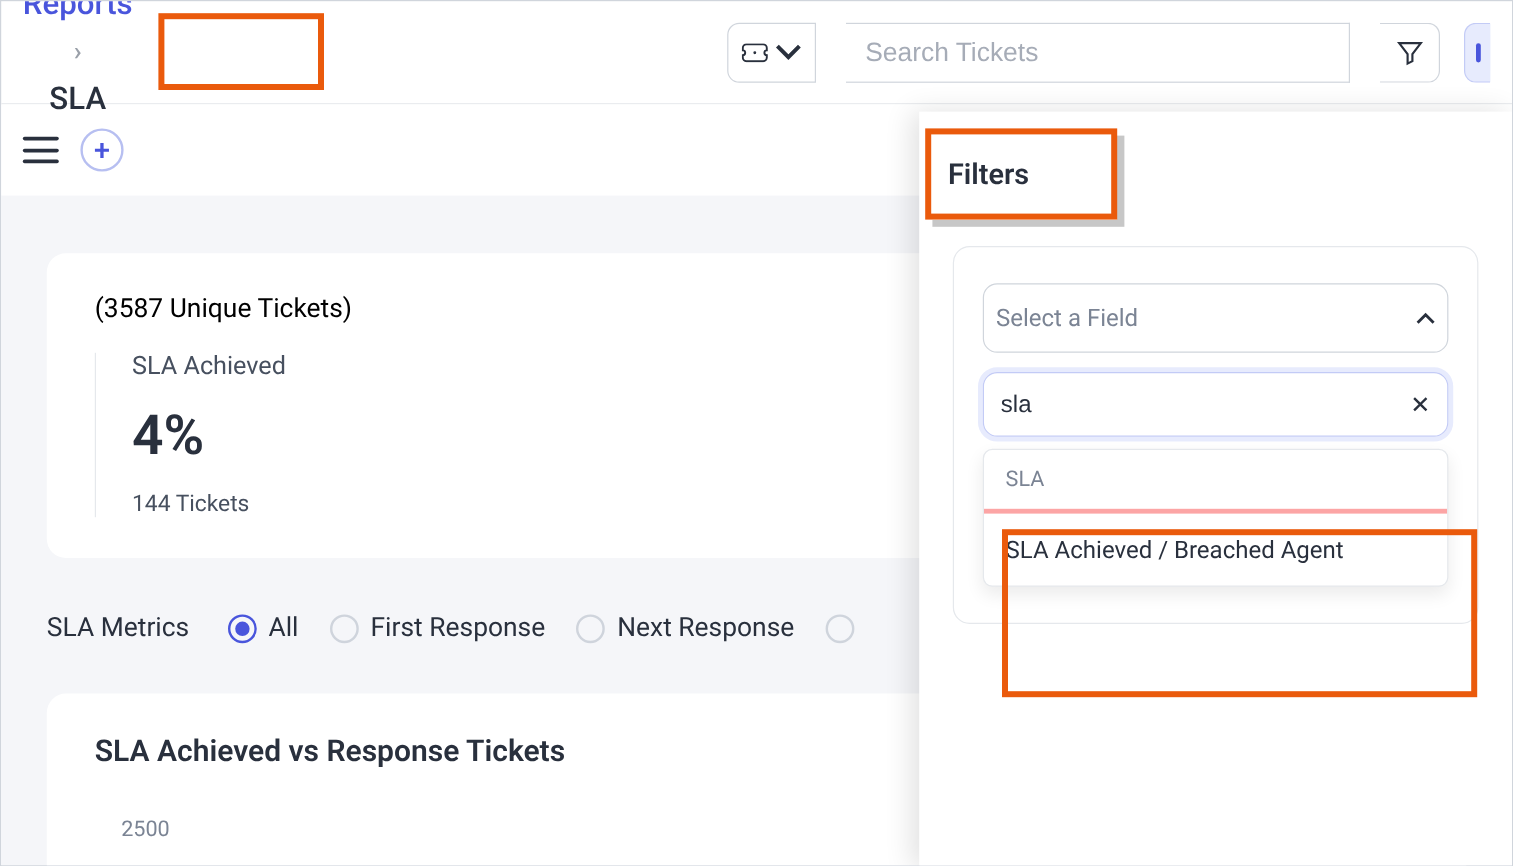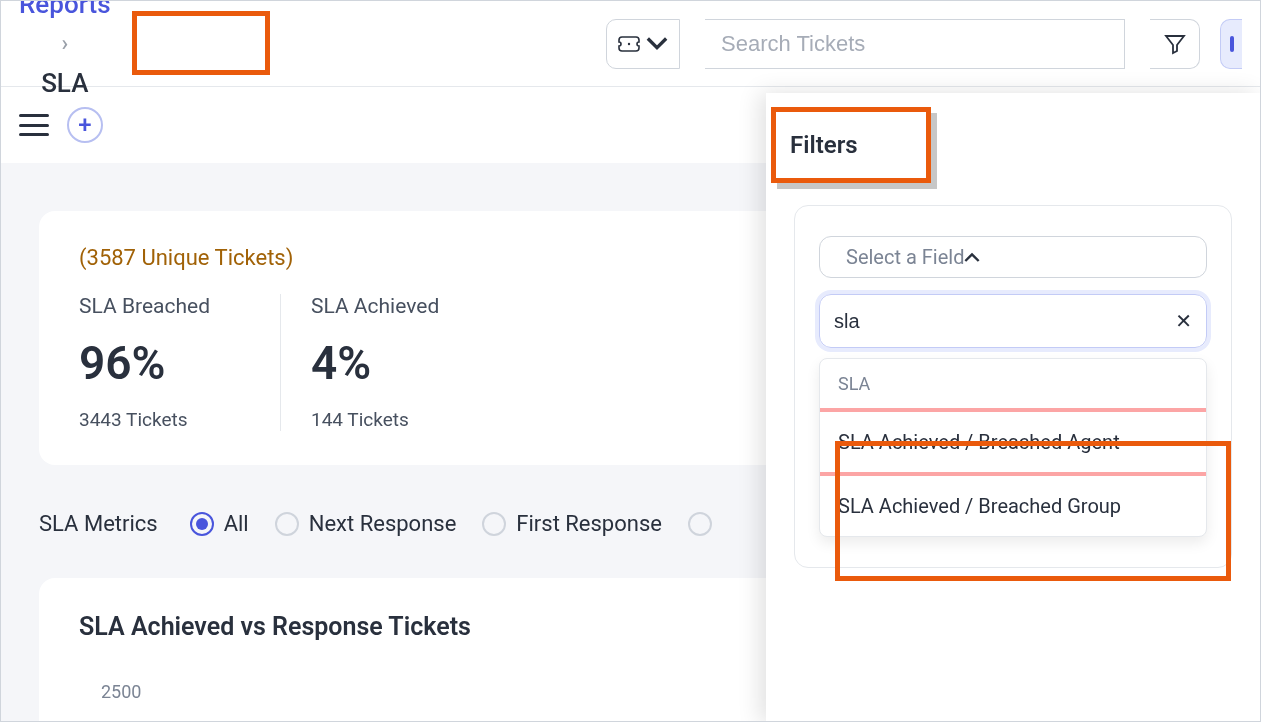--- a/index.html
+++ b/index.html
@@ -28,21 +28,21 @@
   .view-title { font-size: 26px; font-weight: 500; color: #29303d; }
   .add-view { width: 36px; height: 36px; border-radius: 50%; border: 2px solid #b7bff1; display: flex; align-items: center; justify-content: center; color: #4955dc; font-size: 24px; font-weight: 500; cursor: pointer; }
 
   
   .main { position: absolute; top: 162px; left: 0; right: 0; bottom: 0; background: #f5f6f9; padding: 48px 38px 0 38px; }
   .card { background: #fff; border-radius: 16px; padding: 34px 40px; }
   .kpi-card { display: flex; align-items: center; position: relative; }
   .kpi-left { flex: 1; }
   .kpi-title-row { display: flex; align-items: baseline; gap: 12px; margin-bottom: 24px; }
   .kpi-title { font-size: 26px; font-weight: 600; }
-  .kpi-sub { font-size: 22px; color: #a16207; }
+  .kpi-sub { font-size: 22px; color: #000000; }
   .kpi-cols { display: flex; gap: 0; }
   .kpi-col { padding-right: 70px; }
   .kpi-col.divided { border-left: 1px solid #e5e8ec; padding-left: 30px; }
   .kpi-metric-label { font-size: 21px; color: #47505f; margin-bottom: 18px; }
   .kpi-value { font-size: 46px; font-weight: 600; margin-bottom: 18px; }
   .kpi-count { font-size: 19px; color: #47505f; }
 
   .donut-wrap { position: absolute; right: -60px; top: 26px; width: 180px; height: 180px; }
   .donut-svg { width: 180px; height: 180px; transform: rotate(-90deg); }
   .donut-center { position: absolute; left: 0; top: 0; width: 180px; height: 180px; display: flex; flex-direction: column; align-items: center; justify-content: center; }
@@ -56,21 +56,21 @@
   .radio.selected .r { border-color: #4955dc; }
   .radio.selected .r::after { content: ""; width: 12px; height: 12px; background: #4955dc; border-radius: 50%; }
 
   .chart-card .chart-title { font-size: 25px; font-weight: 600; margin-bottom: 40px; }
   .y-tick { font-size: 18px; color: #7b8494; margin-left: 22px; }
 
   
   .panel { position: absolute; top: 92px; right: 0; width: 494px; height: 630px; background: #fff; box-shadow: -6px 0 22px rgba(0,0,0,0.12); z-index: 20; }
   .panel h2 { font-size: 24px; font-weight: 600; margin: 38px 0 46px 24px; }
   .field-box { margin: 0 28px; border: 1px solid #e5e8ec; border-radius: 14px; padding: 30px 24px; }
-  .select-row { height: 42px; border: 1px solid #d0d5dc; border-radius: 12px; display: flex; align-items: center; padding: 0 26px; font-size: 20px; color: #7b8494; cursor: pointer; margin-bottom: 16px; }
+  .select-row { height: 58px; border: 1px solid #d0d5dc; border-radius: 12px; display: flex; align-items: center; justify-content: space-between; padding: 0 10px; font-size: 20px; color: #7b8494; cursor: pointer; margin-bottom: 16px; }
   .search-input-row { height: 54px; border: 1px solid #c3cbf6; border-radius: 12px; display: flex; align-items: center; padding: 0 14px; box-shadow: 0 0 0 4px #e7ebfd; }
   .search-input-row input { flex: 1; border: none; outline: none; font-size: 20px; color: #29303d; }
   .search-input-row .clear { font-size: 20px; color: #29303d; cursor: pointer; user-select: none; }
   .dropdown { margin-top: 10px; border: 1px solid #e5e8ec; border-radius: 8px; box-shadow: 0 6px 14px rgba(0,0,0,0.08); overflow: hidden; background: #fff; }
   .dd-header { padding: 14px 18px; font-size: 18px; color: #7b8494; }
   .dd-item { padding: 18px 18px; font-size: 20px; border-top: 4px solid #fca5a5; cursor: pointer; }
 
   
   .hl { position: absolute; border: 5px solid #ea5a0c; z-index: 30; pointer-events: none; }
   .hl.shadow { box-shadow: 6px 6px 0 rgba(0,0,0,0.22); }
@@ -123,25 +123,20 @@
   <div class="add-view">+</div>
 </div>
 
 <div class="main">
   <div class="card kpi-card">
     <div class="kpi-left">
       <div class="kpi-title-row">
         <span class="kpi-sub">(3587 Unique Tickets)</span>
       </div>
       <div class="kpi-cols">
-        <div class="kpi-col">
-          <div class="kpi-metric-label">SLA Breached</div>
-          <div class="kpi-value">96%</div>
-          <div class="kpi-count">3443 Tickets</div>
-        </div>
         <div class="kpi-col divided">
           <div class="kpi-metric-label">SLA Achieved</div>
           <div class="kpi-value">4%</div>
           <div class="kpi-count">144 Tickets</div>
         </div>
       </div>
     </div>
     <div class="donut-wrap">
       <svg class="donut-svg" viewBox="0 0 180 180">
         <circle cx="90" cy="90" r="76" fill="none" stroke="#f2d9cf" stroke-width="20"></circle>
@@ -155,25 +150,25 @@
   </div>
 
   <div class="metrics-row">
     <span class="metrics-label">SLA Metrics</span>
     <label class="radio selected">
         <span class="r"></span>
         <span>All</span>
       </label>
     <label class="radio">
         <span class="r"></span>
+        <span>First Response</span>
+      </label>
+    <label class="radio">
+        <span class="r"></span>
         <span>Next Response</span>
-      </label>
-    <label class="radio">
-        <span class="r"></span>
-        <span>First Response</span>
       </label>
     <label class="radio">
         <span class="r"></span>
       </label>
   </div>
 
   <div class="card chart-card">
     <div class="chart-title">SLA Achieved vs Response Tickets</div>
     <div class="y-tick">2500</div>
   </div>
@@ -188,20 +183,19 @@
           <path d="M1 7 L6 2 L11 7"></path>
         </svg>
     </div>
     <div class="search-input-row">
       <input type="text" value="sla" style="">
       <span class="clear">✕</span>
     </div>
     <div class="dropdown">
       <div class="dd-header">SLA</div>
       <div class="dd-item">SLA Achieved / Breached Agent</div>
-      <div class="dd-item">SLA Achieved / Breached Group</div>
     </div>
   </div>
 </div>
 
 <div class="hl" id="hl-sla"></div>
 <div class="hl shadow" id="hl-filters"></div>
 <div class="hl" id="hl-dd"></div>
 
 </body></html>

